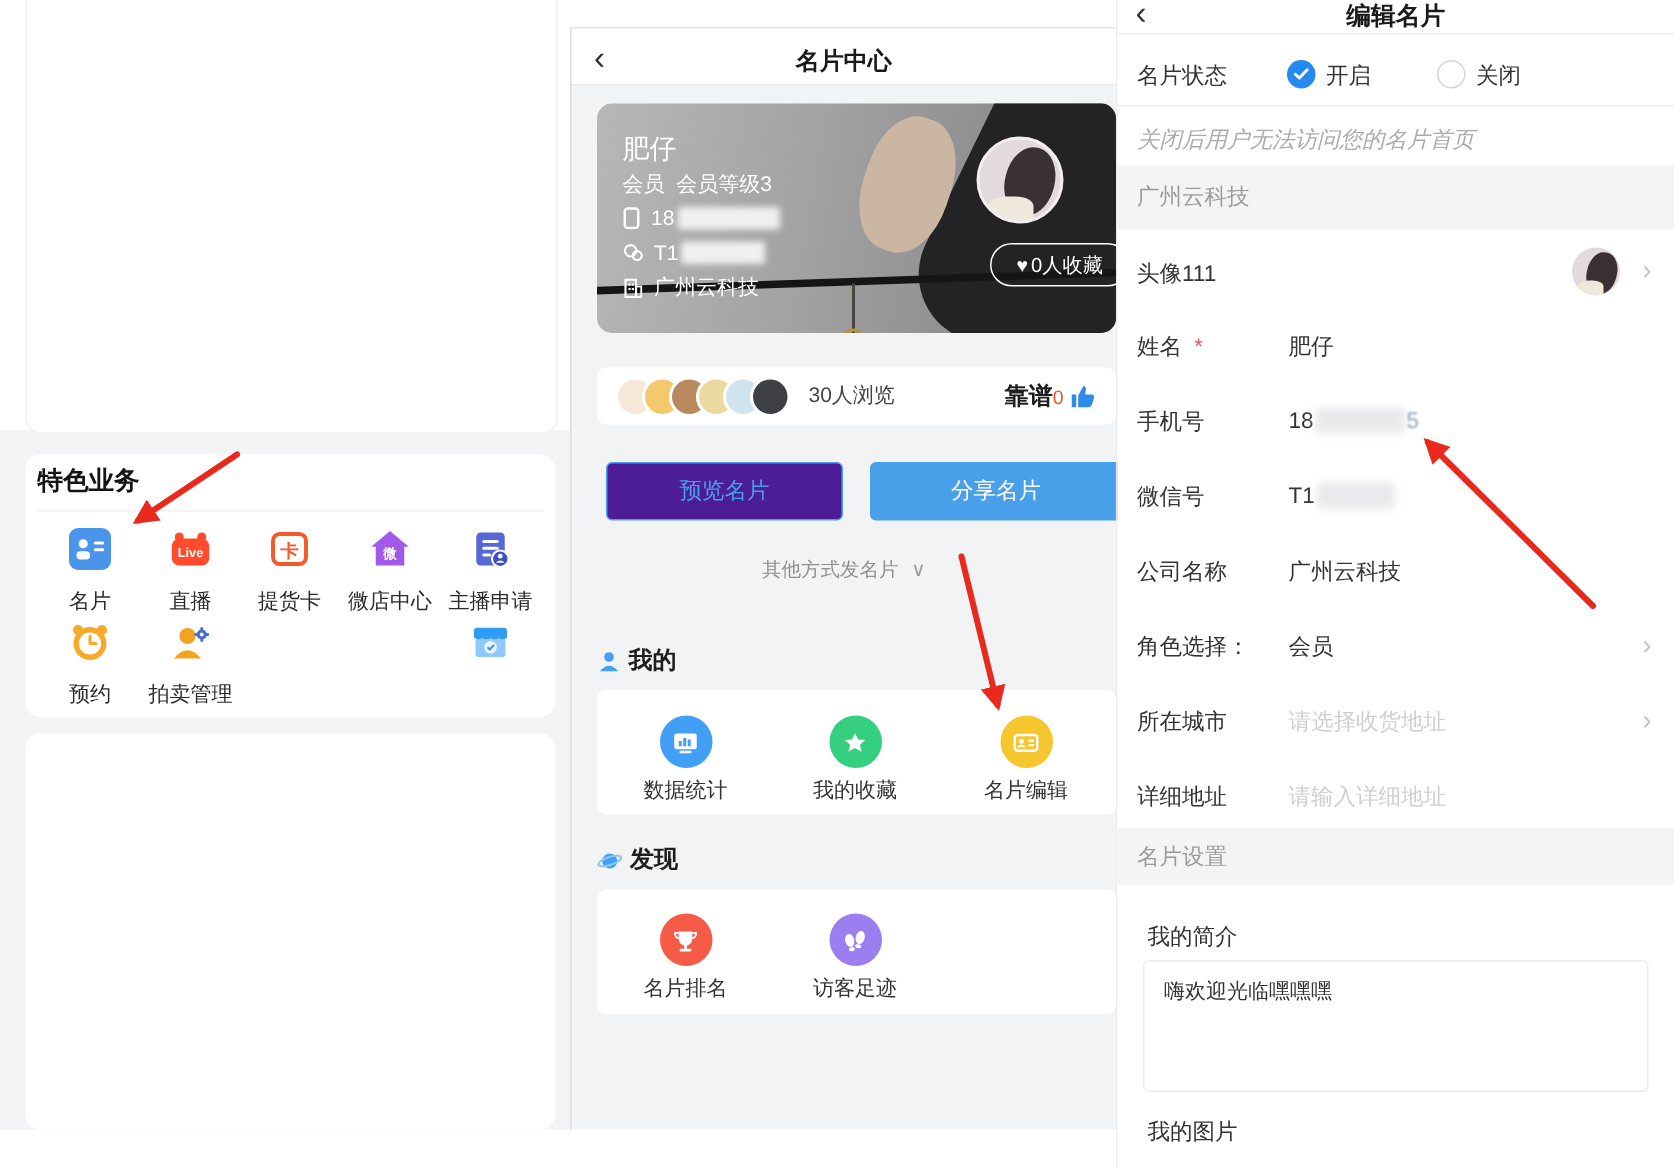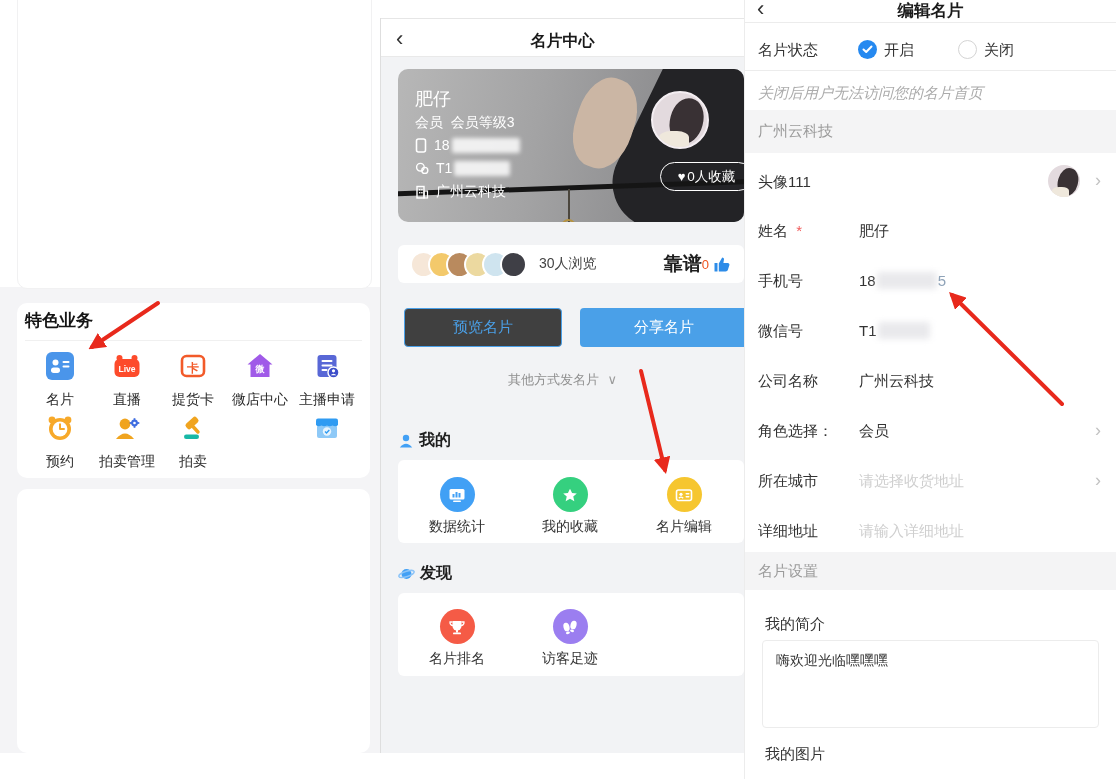--- a/index.html
+++ b/index.html
@@ -127,32 +127,20 @@
               <rect x="20.6" y="4.2" width="1.8" height="2.4"></rect>
               <rect x="20.6" y="11.4" width="1.8" height="2.4"></rect>
               <rect x="16.7" y="8.1" width="2.4" height="1.8"></rect>
               <rect x="23.9" y="8.1" width="2.4" height="1.8"></rect>
             </g>
             <circle cx="21.5" cy="9" r="1.3" fill="#fff"></circle>
           </svg>
       </span>
       <span class="gridlabel">拍卖管理</span>
     </div>
-    <div class="gridcell" style="left:160px;top:414px;">
-      <span>
-        <svg width="28" height="28" viewBox="0 0 28 28">
-            <g transform="rotate(-42 13 9)">
-              <rect x="6" y="5.5" width="14" height="7" rx="2.5" fill="#f0a41f"></rect>
-            </g>
-            <path d="M13.5 12 L19 18" stroke="#f0a41f" stroke-width="3.4" stroke-linecap="round"></path>
-            <rect x="5" y="20.5" width="15" height="4.4" rx="2.2" fill="#17b8a6"></rect>
-          </svg>
-      </span>
-      <span class="gridlabel">拍卖</span>
-    </div>
     <div class="gridcell" style="left:294px;top:414px;">
       <span>
         <svg width="28" height="28" viewBox="0 0 28 28">
             <rect x="4" y="11" width="20" height="13" rx="2" fill="#8ec9f7"></rect>
             <rect x="3" y="4.5" width="22" height="7" rx="2" fill="#2f9bf2"></rect>
             <path d="M3 11 q2.75 2.4 5.5 0 q2.75 2.4 5.5 0 q2.75 2.4 5.5 0 q2.75 2.4 5.5 0 v-2 h-22 z" fill="#2f9bf2"></path>
             <circle cx="14" cy="17.5" r="4.2" fill="#e8f4fd"></circle>
             <path d="M12 17.5 l1.5 1.5 l2.8 -3" stroke="#2f9bf2" stroke-width="1.4" fill="none"></path>
           </svg>
       </span>
@@ -232,31 +220,31 @@
       <div style="display:flex;margin-left:9px;">
         <span class="strip-av" style="background:#f6e7d8;"></span>
         <span class="strip-av" style="background:#f3c96b;"></span>
         <span class="strip-av" style="background:#b98a5e;"></span>
         <span class="strip-av" style="background:#ecd9a0;"></span>
         <span class="strip-av" style="background:#cfe4ef;"></span>
         <span class="strip-av" style="background:#3f3f46;"></span>
       </div>
       <span style="font-size:14px;color:#444;margin-left:12px;">30人浏览</span>
       <span style="flex:1;"></span>
-      <span style="font-size:19px;font-weight:bold;color:#1e1e1e;text-align:right;">靠谱</span>
+      <span style="font-size:16px;font-weight:bold;color:#1e1e1e;text-align:right;">靠谱</span>
       <span style="font-size:13px;color:#f0541e;margin-right:3px;">0</span>
       <span style="display:flex;">
         <svg width="20" height="20" viewBox="0 0 20 20">
             <path d="M2.5 9h3v8.5h-3z" fill="#2d8ce8"></path>
             <path d="M6.8 17.5V9.6L10.2 3.4c1 0 1.8.8 1.8 1.8L11.4 9h4.4c1.1 0 1.9 1.1 1.6 2.1l-1.5 4.7c-.3 1-1.2 1.7-2.3 1.7z" fill="#2d8ce8"></path>
           </svg>
       </span>
     </div>
 
-    <div class="btn" style="left:24px;top:308px;width:158px;background:#404040;border:1px solid #4aa0e8;color:#4aa0e8;">预览名片</div>
+    <div class="btn" style="left:24px;top:308px;width:158px;background:#4c1d95;border:1px solid #4aa0e8;color:#4aa0e8;">预览名片</div>
     <div class="btn" style="left:200px;top:308px;width:168px;background:#4aa0e8;color:#fff;">分享名片</div>
 
     <div class="abs" style="left:0;top:371px;width:365px;text-align:center;font-size:13px;color:#8f8f8f;cursor:pointer;">
       <span>其他方式发名片</span>
       <span style="margin-left:5px;color:#9a9a9a;">∨</span>
     </div>
 
     <div class="hdr" style="left:18px;top:430px;">
       <span style="margin-right:5px;display:flex;">
         <svg width="16" height="16" viewBox="0 0 16 16">

